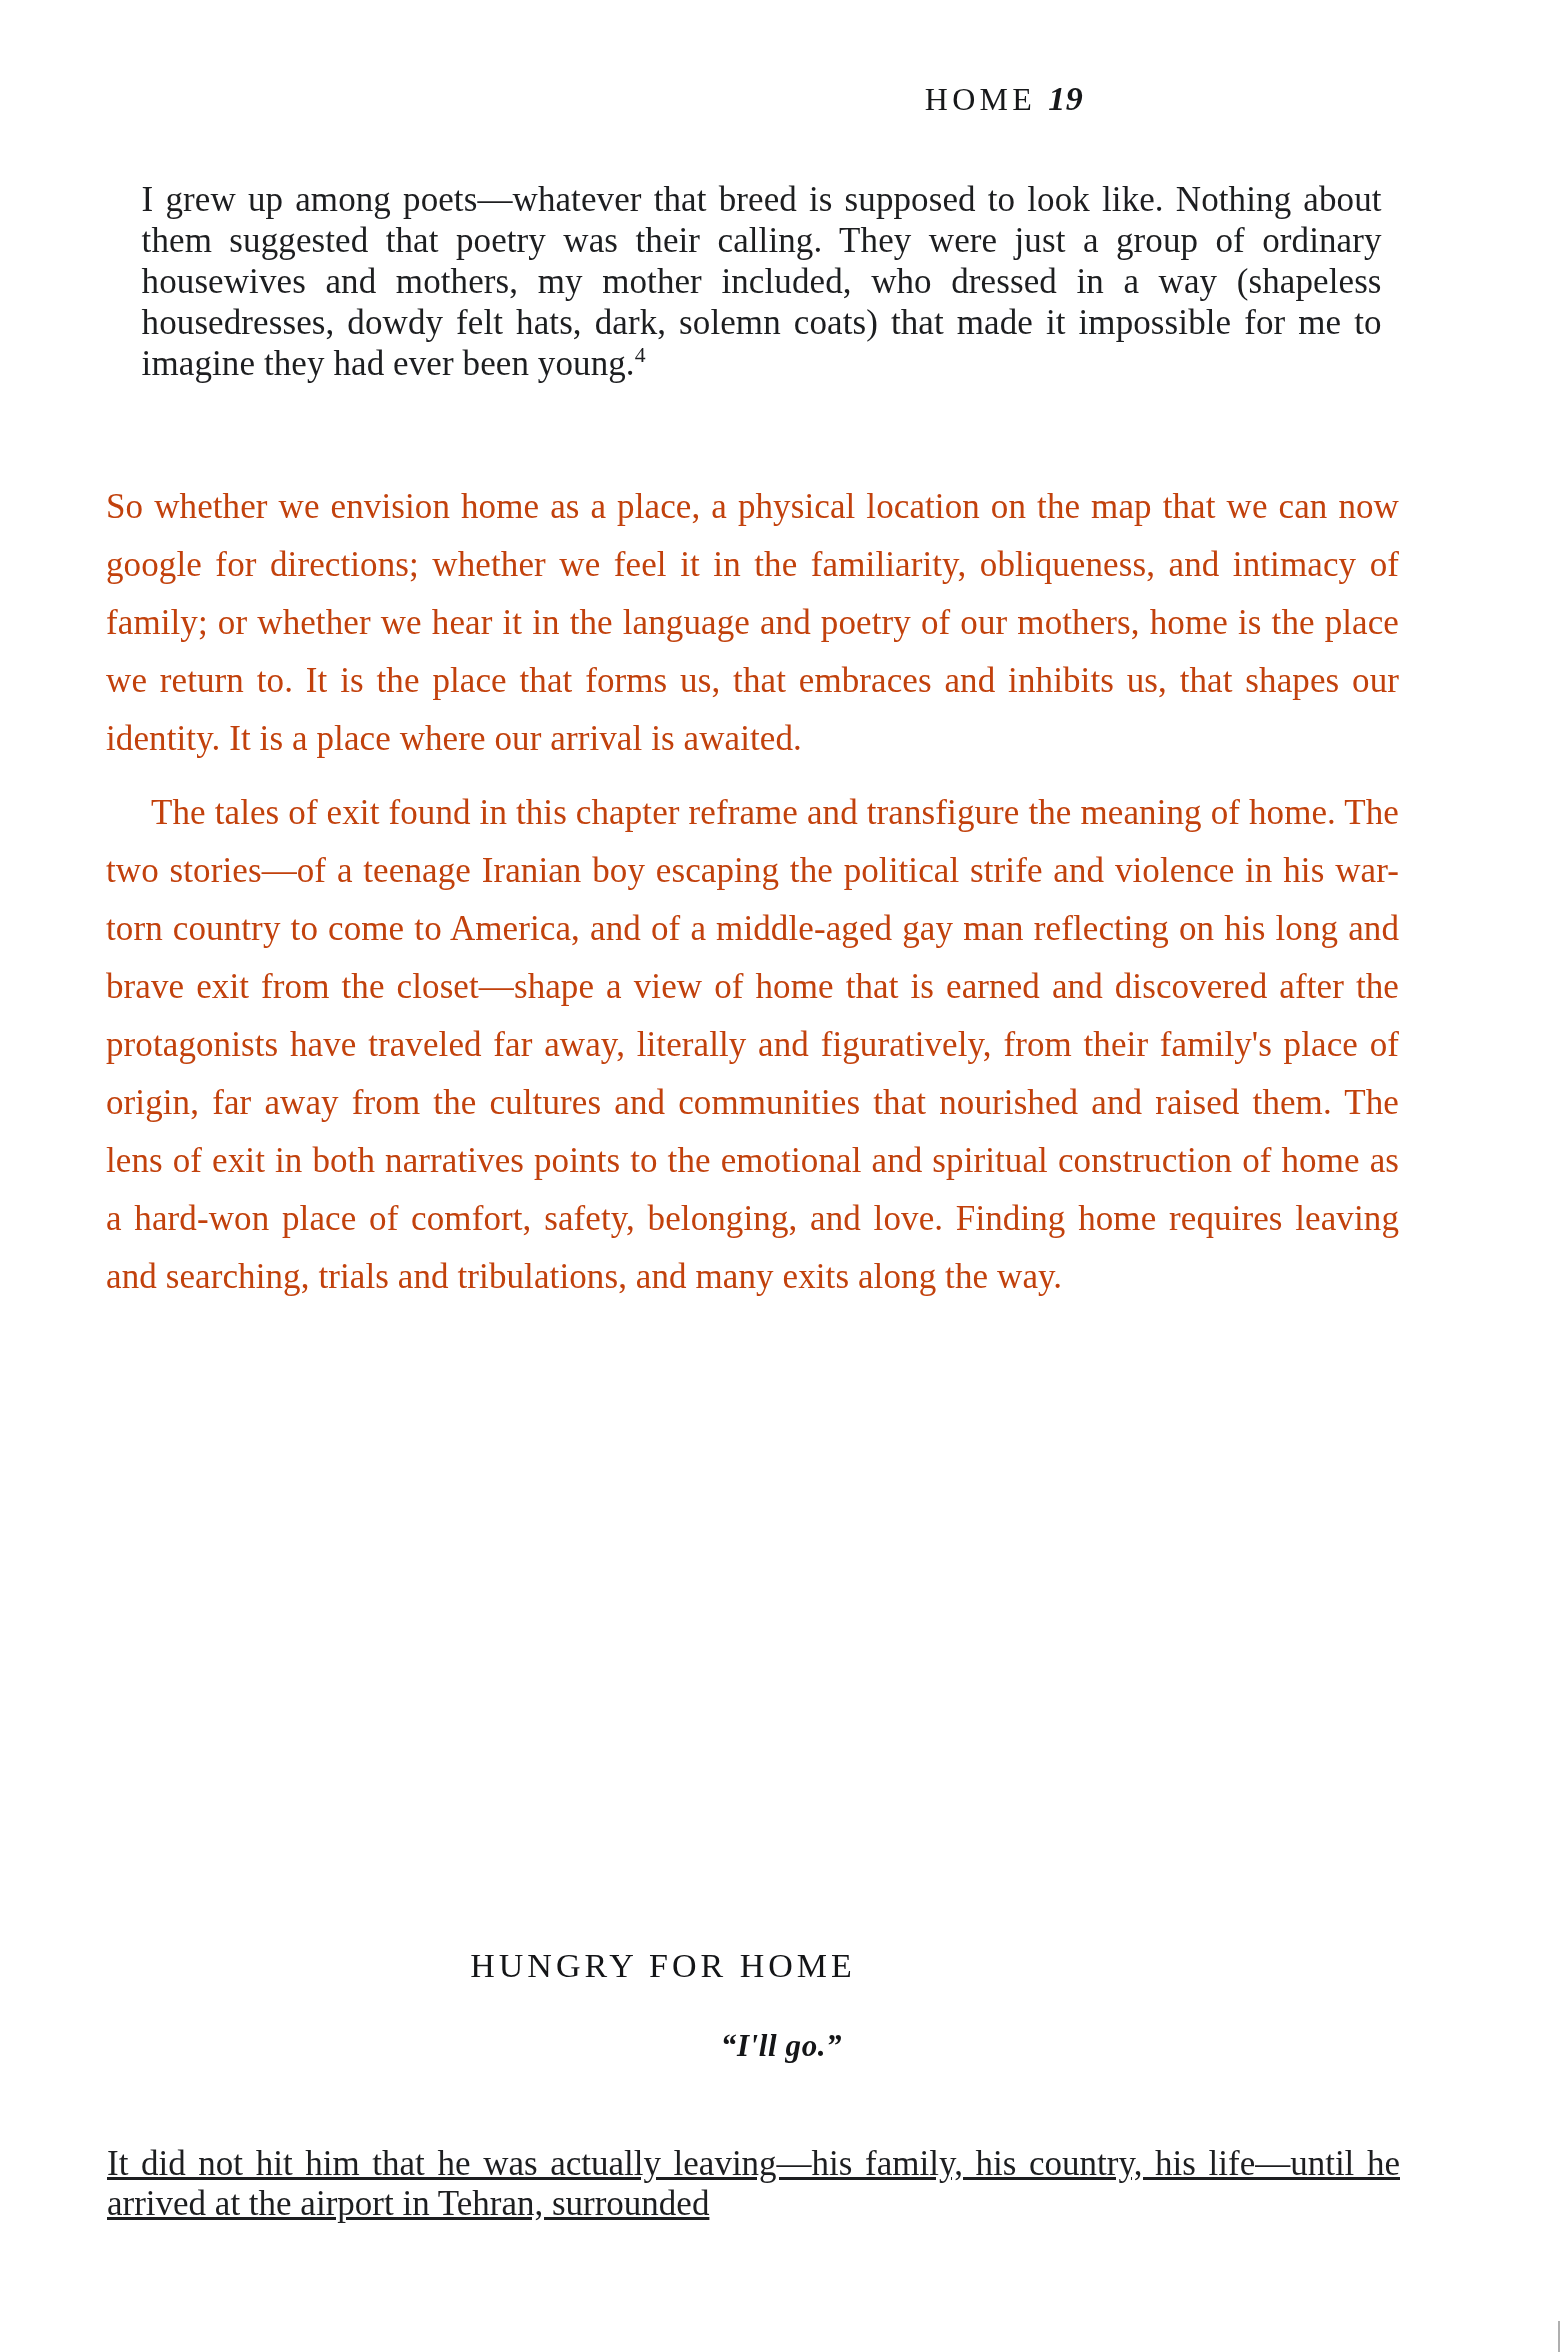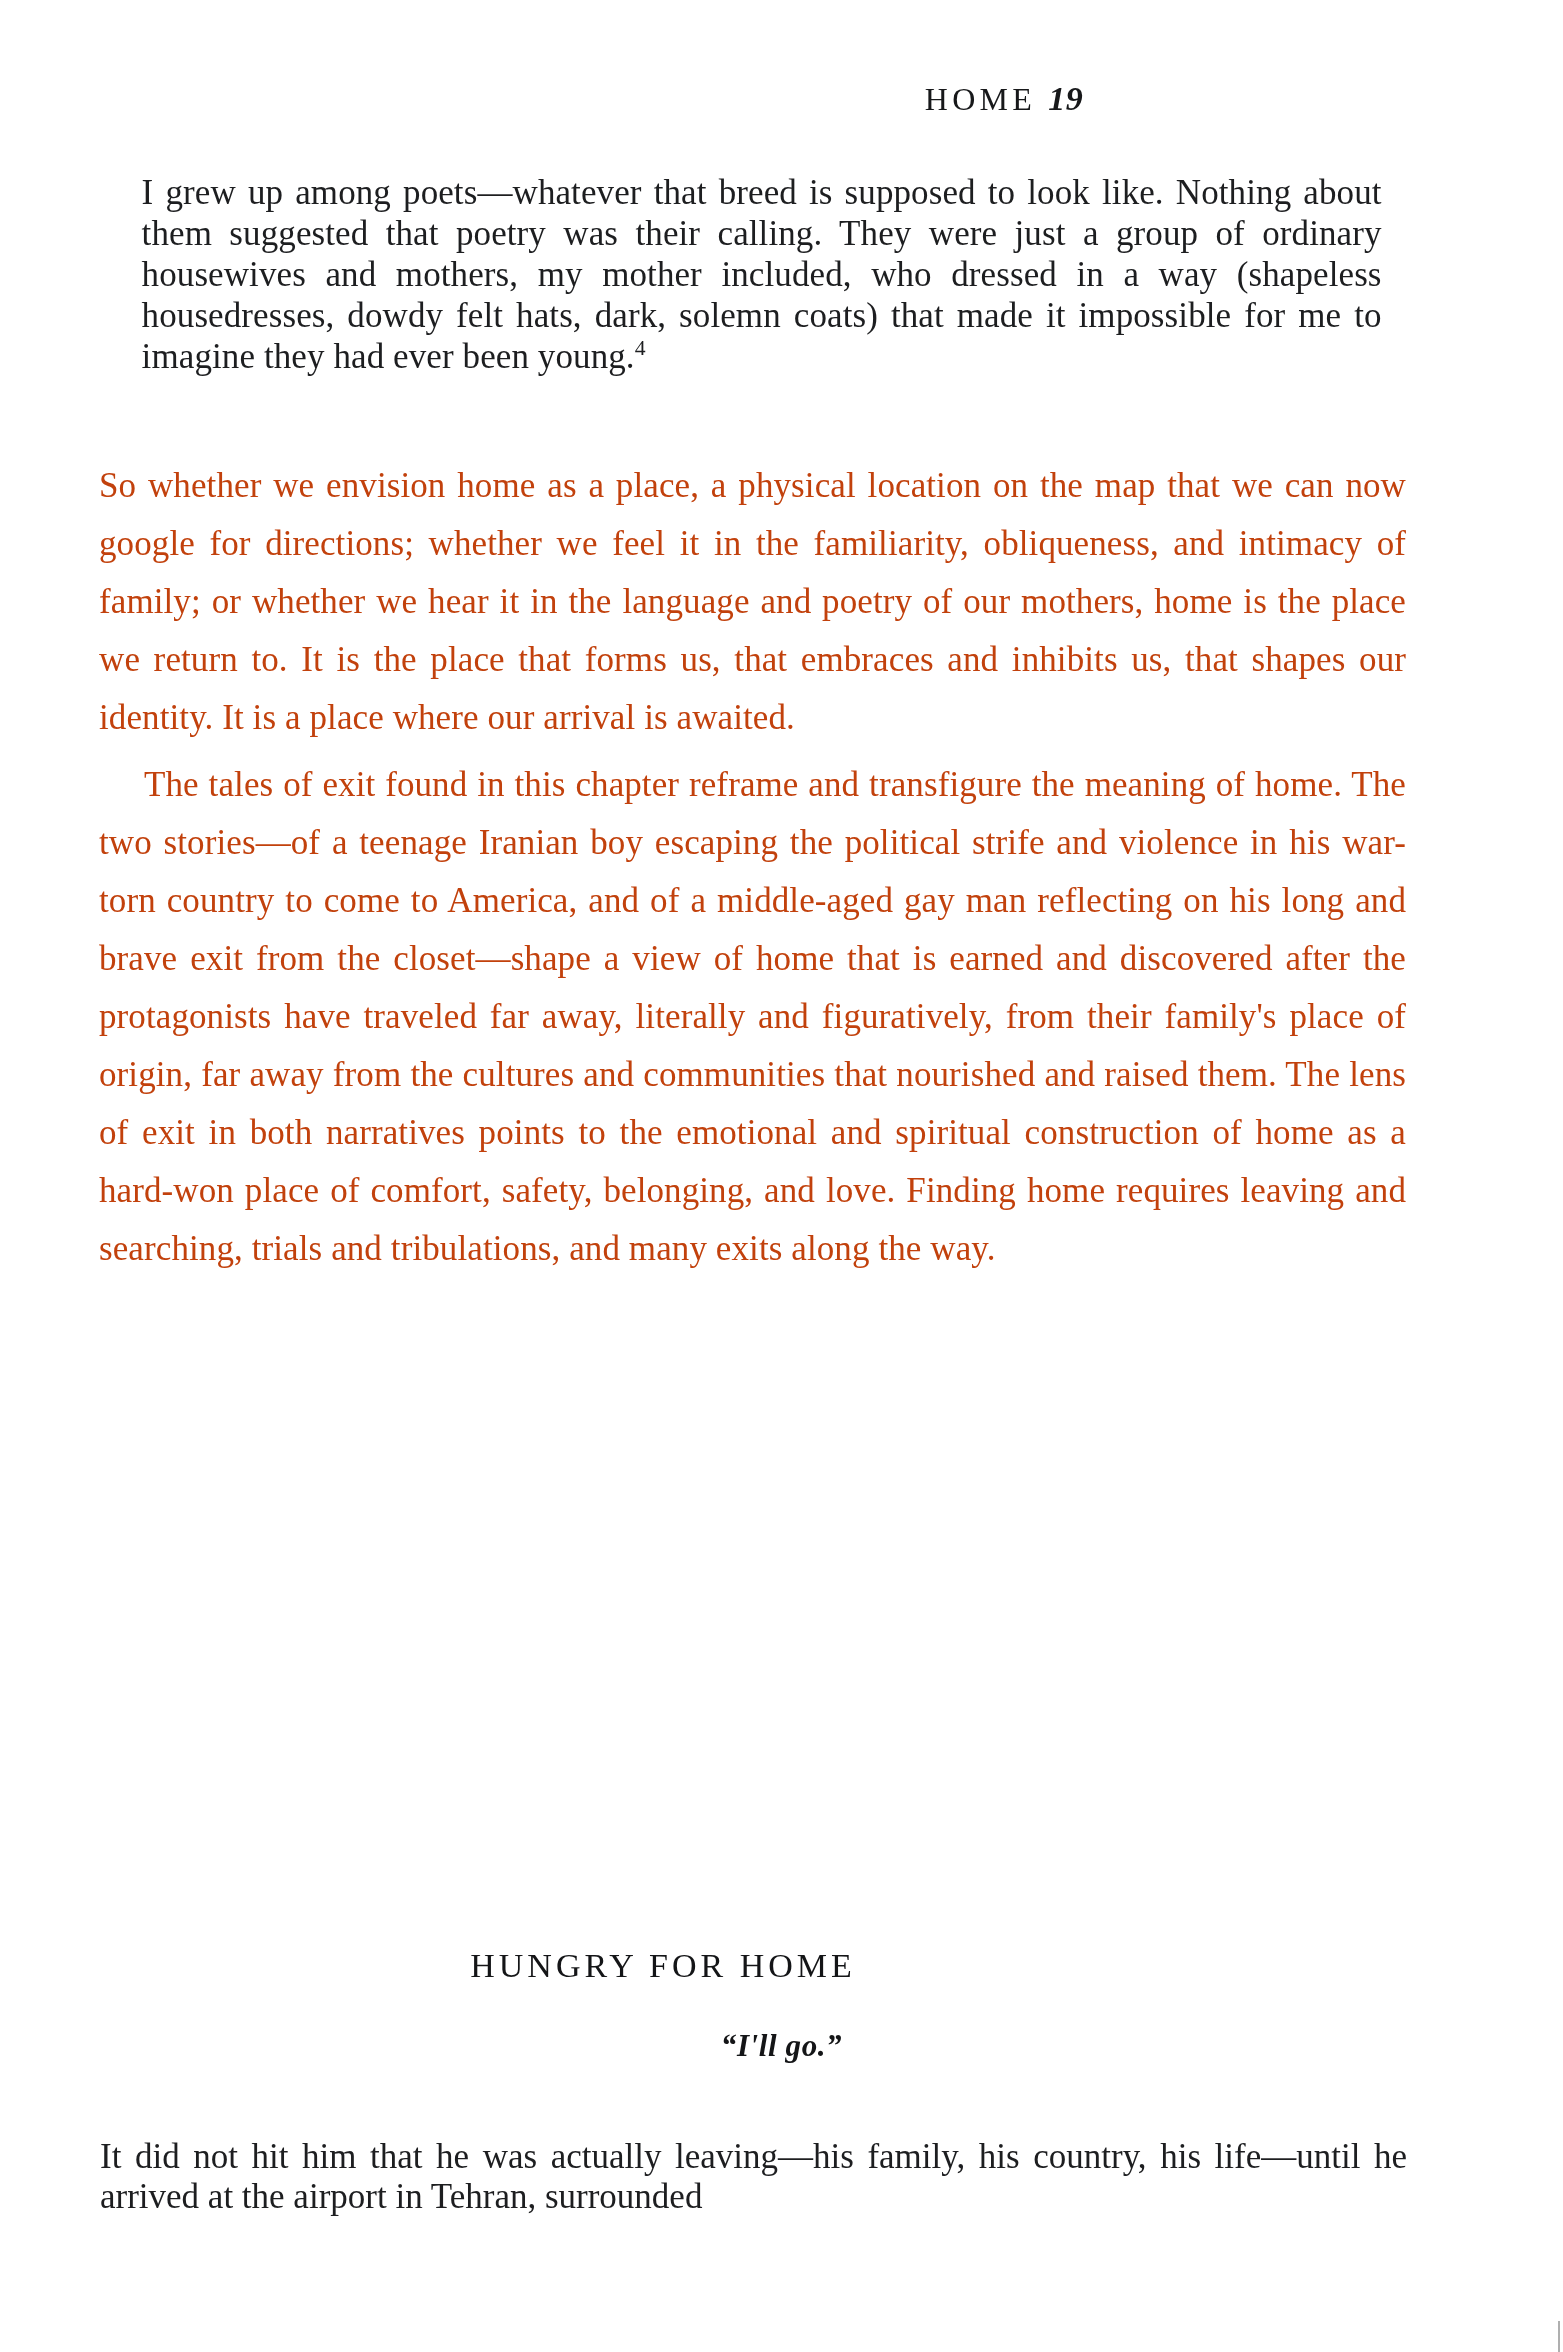--- a/index.html
+++ b/index.html
@@ -49,21 +49,21 @@
 
   
   .text-frame {
     position: absolute;
     top: 163px;
     left: 134px;
     width: 1282px;
   }
 
   p {
-    margin: 9px;
+    margin: 16px;
     text-align: justify;
     text-justify: inter-word;
   }
 
   
   .extract {
     margin-left: 7.6px;
     margin-right: 36px;
     width: 1240px;
     font-size: 35px;
@@ -118,21 +118,21 @@
   .closing {
     position: absolute;
     top: 2128px;
     left: 91px;
     width: 1325px;
     font-size: 35px;
     line-height: 40px;
     color: #1d1e20;
     text-align: justify;
   }
-  .closing p.cl-last { text-align: justify; }
+  .closing p.cl-last { text-align: justify; text-decoration: underline; }
 
   
   .scan-edge {
     position: absolute;
     right: 2.8px;
     bottom: 0px;
     width: 1.9px;
     height: 32px;
     background: #6d6d6d;
     opacity: 0.55;

